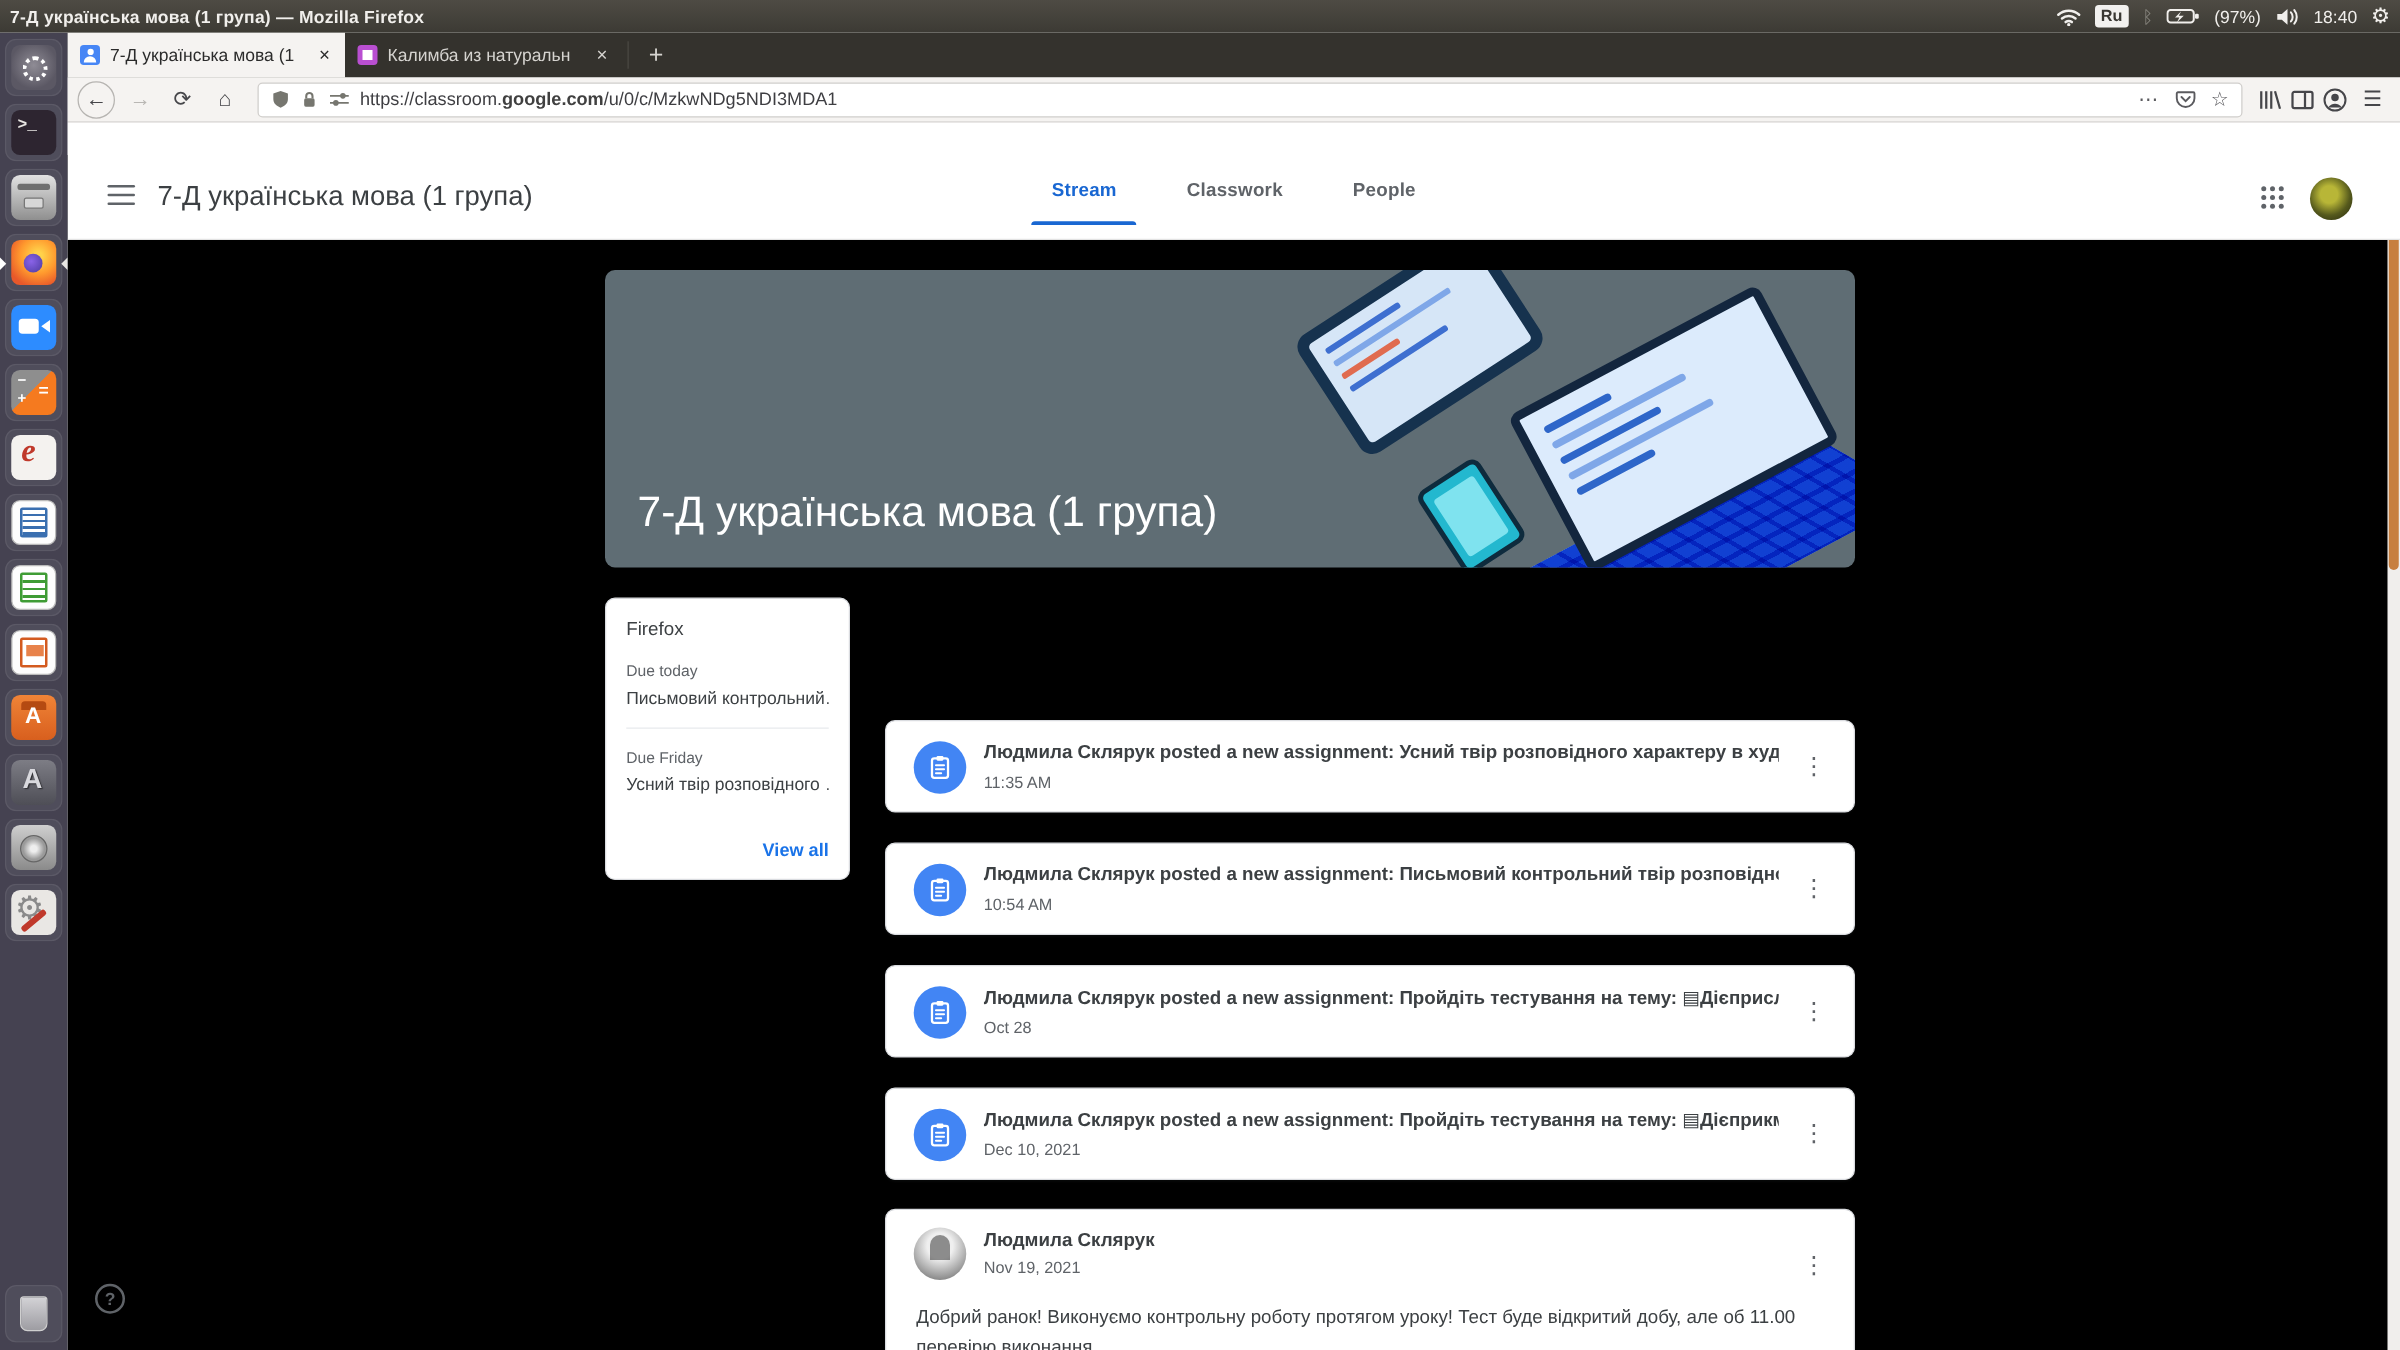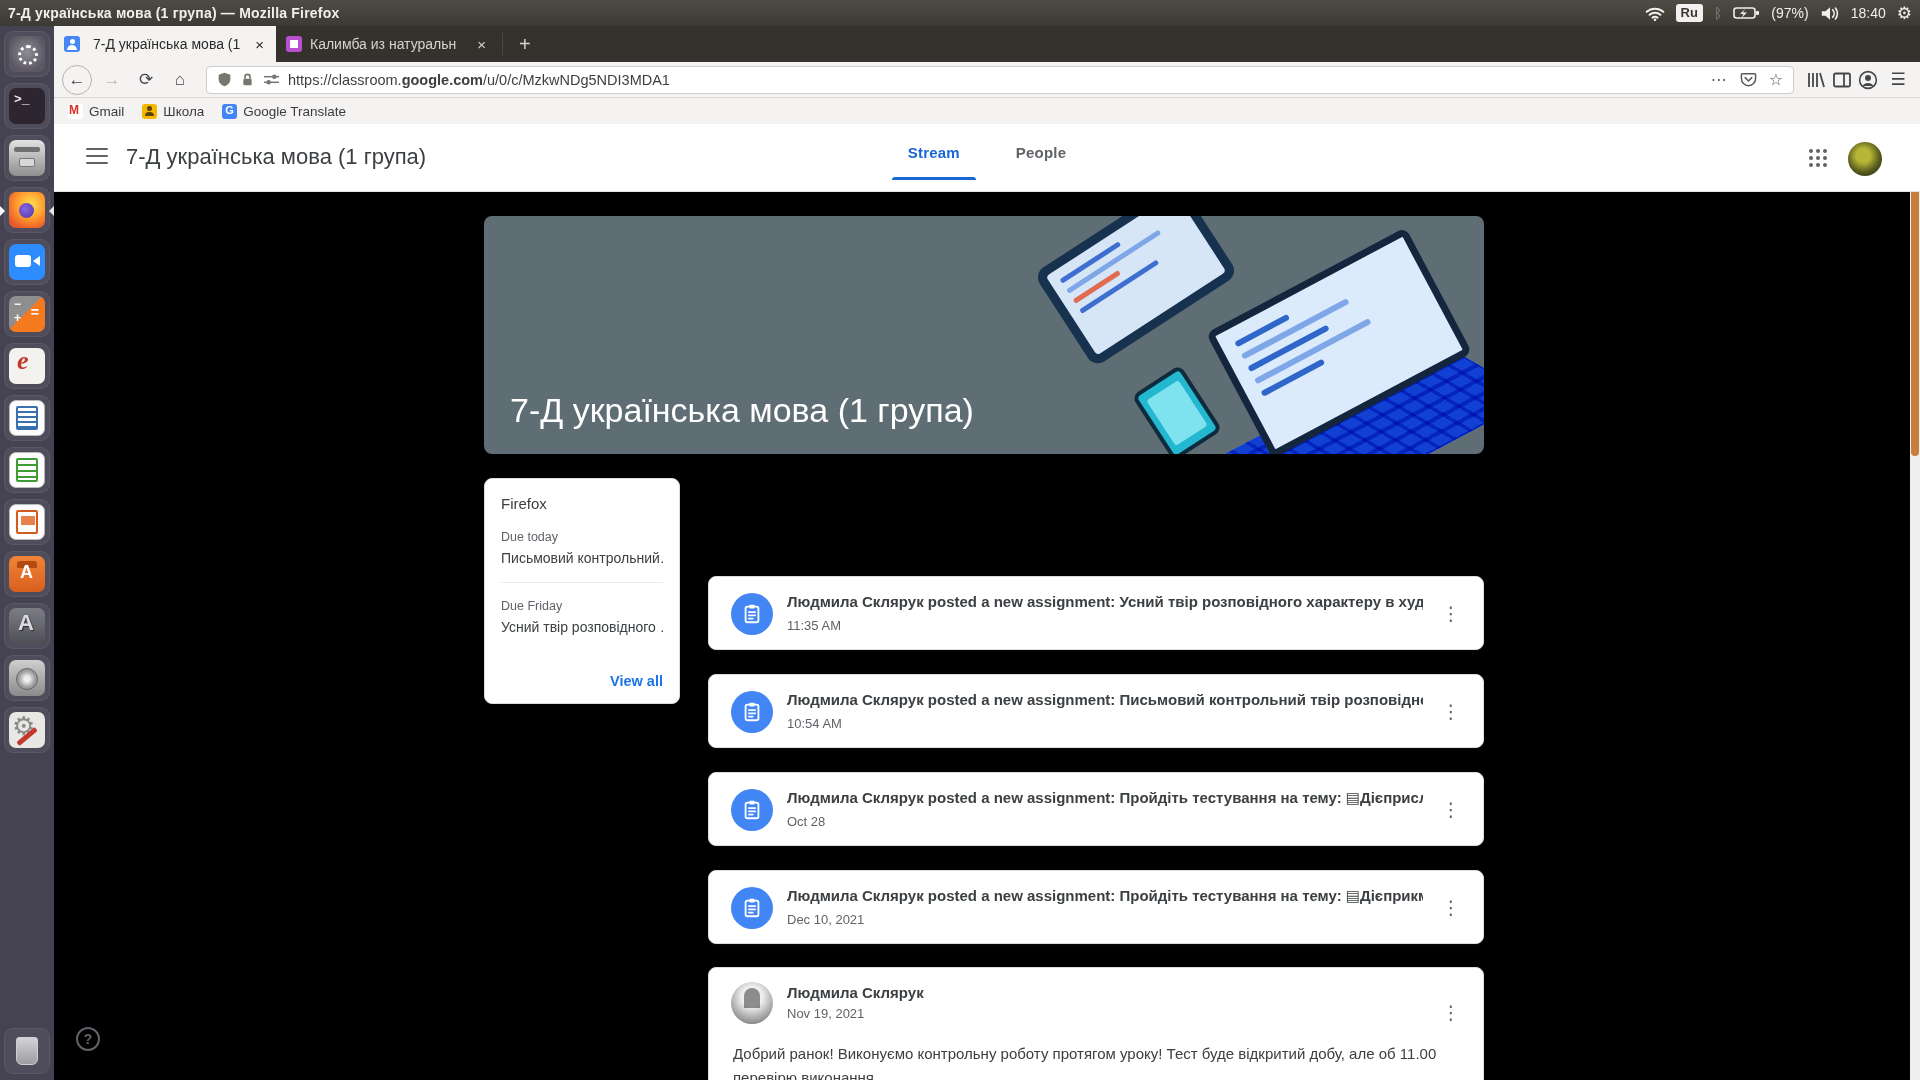--- a/index.html
+++ b/index.html
@@ -73,21 +73,21 @@
   .ic-trash { background:transparent; }
   .ic-trash::after { content:""; position:absolute; left:7px; top:4px; width:20px; height:26px;
     background:linear-gradient(rgba(255,255,255,.75),rgba(210,210,210,.6)); border:1px solid #cfcfcf;
     border-radius:3px 3px 6px 6px; }
   .dock-trash { position:absolute; bottom:6px; left:4px; margin:0; }
 
   
   .browser { position:absolute; left:54px; top:26px; width:1866px; height:1054px; }
   .tabbar { position:absolute; left:0; top:0; right:0; height:36px; background:#34322d; display:flex; align-items:stretch; }
   .tab { display:flex; align-items:center; gap:8px; width:222px; padding:0 10px; font-size:14px; color:#d6d4d0; overflow:hidden; }
-  .tab.active { background:#f5f3f1; color:#2b2b2b;text-align:center; }
+  .tab.active { background:#f5f3f1; color:#2b2b2b; }
   .tab-title { flex:1; white-space:nowrap; overflow:hidden; }
   .tab-close { font-size:15px; color:inherit; padding:0 2px; }
   .favicon { width:16px; height:16px; border-radius:3px; flex:0 0 16px; position:relative; }
   .fav-classroom { background:#4786f5; }
   .fav-classroom::before { content:""; position:absolute; left:5.5px; top:3px; width:5px; height:5px; background:#fff; border-radius:50%; }
   .fav-classroom::after { content:""; position:absolute; left:3px; top:8.5px; width:10px; height:5px; background:#fff; border-radius:5px 5px 0 0; }
   .fav-kalimba { background:#b94fd1; }
   .fav-kalimba::after { content:""; position:absolute; inset:4px; background:#fff; }
   .tab-sep { width:1px; background:#4a4843; margin:7px 4px; }
   .newtab { color:#d6d4d0; font-size:20px; display:flex; align-items:center; padding:0 12px; }
@@ -345,46 +345,33 @@
         <line x1="12" y1="2.5" x2="12" y2="15.5" stroke="#46464a" stroke-width="1.8"></line>
       </svg>
       <svg width="20" height="20" viewBox="0 0 20 20">
         <circle cx="10" cy="10" r="8.4" stroke="#46464a" stroke-width="1.6" fill="none"></circle>
         <circle cx="10" cy="8" r="3" fill="#46464a"></circle>
         <path d="M4.5 16a6.5 6.5 0 0 1 11 0" fill="#46464a"></path>
       </svg>
       <div class="nav-btn menu-glyph">☰</div>
     </div>
 
-    <div class="bookmarksbar">
-      <div class="bm">
-        <span class="bm-ico bm-gmail"></span>
-        <span>Gmail</span>
-      </div>
-      <div class="bm">
-        <span class="bm-ico bm-school"></span>
-        <span>Школа</span>
-      </div>
-      <div class="bm">
-        <span class="bm-ico bm-translate"></span>
-        <span>Google Translate</span>
-      </div>
-    </div>
 
     <div class="page">
 
       <div class="gc-header">
         <div class="hamburger">
             <span></span>
             <span></span>
             <span></span>
           </div>
         <div class="gc-title">7-Д українська мова (1 група)</div>
         <div class="gc-tabs">
           <div class="gc-tab active">Stream</div>
+          <div class="gc-tab">Classwork</div>
           <div class="gc-tab">People</div>
         </div>
         <svg class="apps-grid" viewBox="0 0 24 24">
           <g fill="#5f6368">
             <circle cx="5" cy="5" r="2"></circle>
               <circle cx="12" cy="5" r="2"></circle>
               <circle cx="19" cy="5" r="2"></circle>
             <circle cx="5" cy="12" r="2"></circle>
               <circle cx="12" cy="12" r="2"></circle>
               <circle cx="19" cy="12" r="2"></circle>

